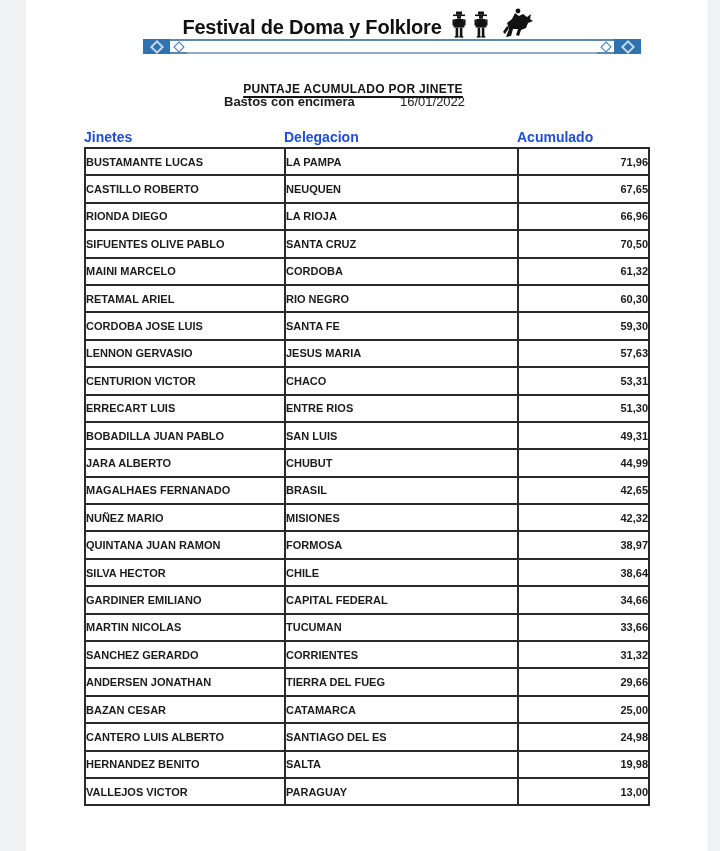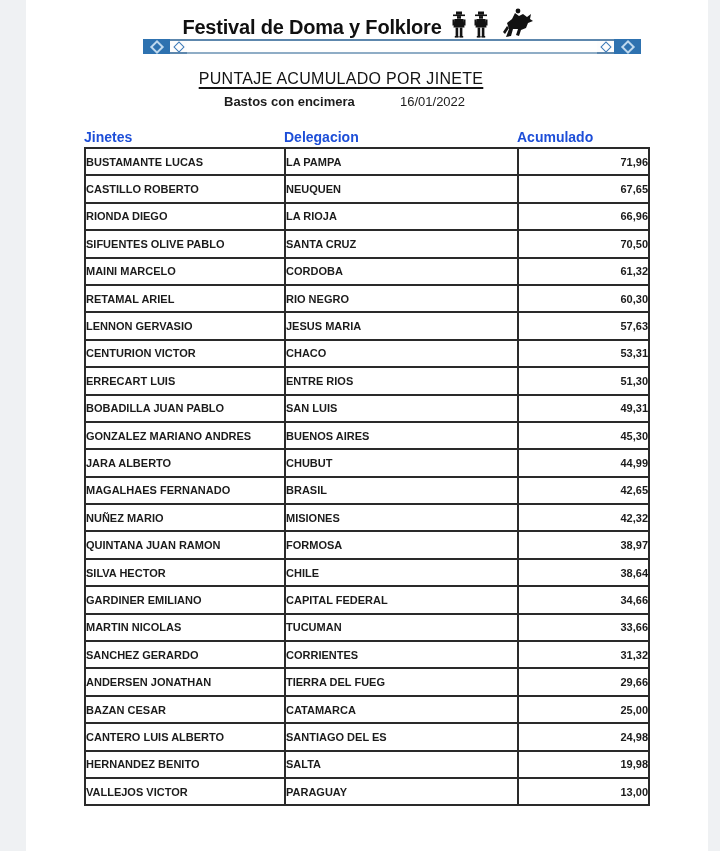--- a/index.html
+++ b/index.html
@@ -24,22 +24,22 @@
   .band{position:absolute;left:143px;top:39px;width:498px;height:15px;display:flex;align-items:stretch;}
   .band-end{width:27px;display:flex;align-items:center;justify-content:center;}
   .band-cell{width:17px;display:flex;align-items:center;justify-content:center;background:#fdfdfd;
     border-top:2px solid #5d87ad;border-bottom:2px solid #5d87ad;}
   .band-mid{flex:1;border-top:2px solid #5d87ad;border-bottom:2px solid #8fadc6;}
   .dia{width:6px;height:6px;transform:rotate(45deg);}
   .band-end .dia{border:2px solid #bfd9ee;}
   .band-cell .dia{border:1.5px solid #3c7ab8;}
   
   .report-title{
-    position:absolute;top:66px;left:84px;width:506px;margin:4px;
-    text-align:center;font-size:16px;font-weight:normal;letter-spacing:0.3px;color:#141414;
+    position:absolute;top:66px;left:84px;width:506px;margin:16px;
+    text-align:center;font-size:12px;font-weight:bold;letter-spacing:0.3px;color:#141414;
     text-decoration:underline;text-decoration-thickness:2px;text-underline-offset:3px;
   }
   .meta-category{position:absolute;top:94px;left:224px;font-size:13px;font-weight:bold;}
   .meta-date{position:absolute;top:94px;left:400px;font-size:13px;font-weight:normal;}
   
   .colheads{
     position:absolute;top:129px;left:84px;width:564px;
     display:grid;grid-template-columns:200px 233px 131px;
     font-size:14px;font-weight:bold;color:#1d4ed8;text-align:left;
   }
@@ -157,45 +157,45 @@
     <td class="cell-jinete">MAINI MARCELO</td>
     <td class="cell-delegacion">CORDOBA</td>
     <td class="cell-acumulado">61,32</td>
   </tr>
       <tr>
     <td class="cell-jinete">RETAMAL ARIEL</td>
     <td class="cell-delegacion">RIO NEGRO</td>
     <td class="cell-acumulado">60,30</td>
   </tr>
       <tr>
+    <td class="cell-jinete">CORDOBA JOSE LUIS</td>
+    <td class="cell-delegacion">SANTA FE</td>
+    <td class="cell-acumulado">59,30</td>
+  </tr>
+      <tr>
     <td class="cell-jinete">LENNON GERVASIO</td>
     <td class="cell-delegacion">JESUS MARIA</td>
     <td class="cell-acumulado">57,63</td>
   </tr>
       <tr>
     <td class="cell-jinete">CENTURION VICTOR</td>
     <td class="cell-delegacion">CHACO</td>
     <td class="cell-acumulado">53,31</td>
   </tr>
       <tr>
     <td class="cell-jinete">ERRECART LUIS</td>
     <td class="cell-delegacion">ENTRE RIOS</td>
     <td class="cell-acumulado">51,30</td>
   </tr>
       <tr>
     <td class="cell-jinete">BOBADILLA JUAN PABLO</td>
     <td class="cell-delegacion">SAN LUIS</td>
     <td class="cell-acumulado">49,31</td>
   </tr>
       <tr>
-    <td class="cell-jinete">GONZALEZ MARIANO ANDRES</td>
-    <td class="cell-delegacion">BUENOS AIRES</td>
-    <td class="cell-acumulado">45,30</td>
-  </tr>
-      <tr>
     <td class="cell-jinete">JARA ALBERTO</td>
     <td class="cell-delegacion">CHUBUT</td>
     <td class="cell-acumulado">44,99</td>
   </tr>
       <tr>
     <td class="cell-jinete">MAGALHAES FERNANADO</td>
     <td class="cell-delegacion">BRASIL</td>
     <td class="cell-acumulado">42,65</td>
   </tr>
       <tr>

